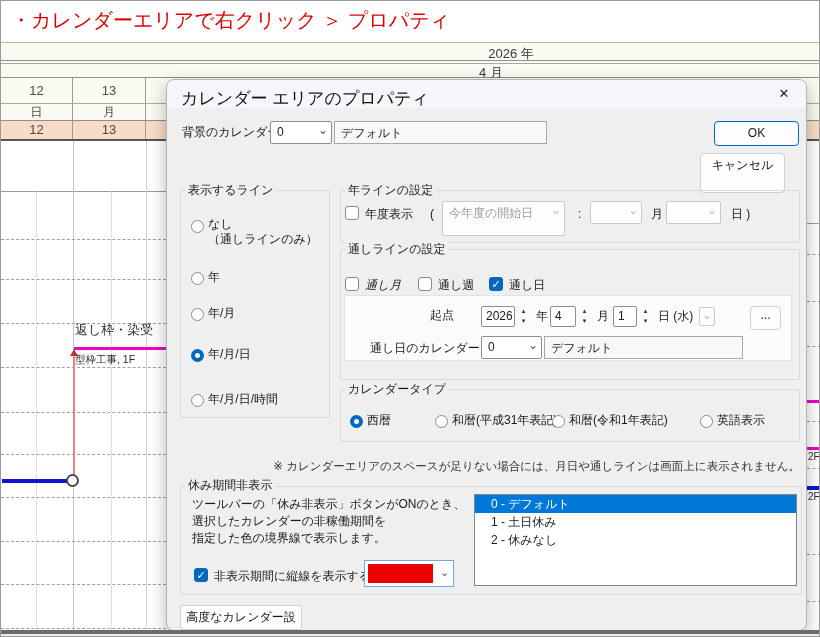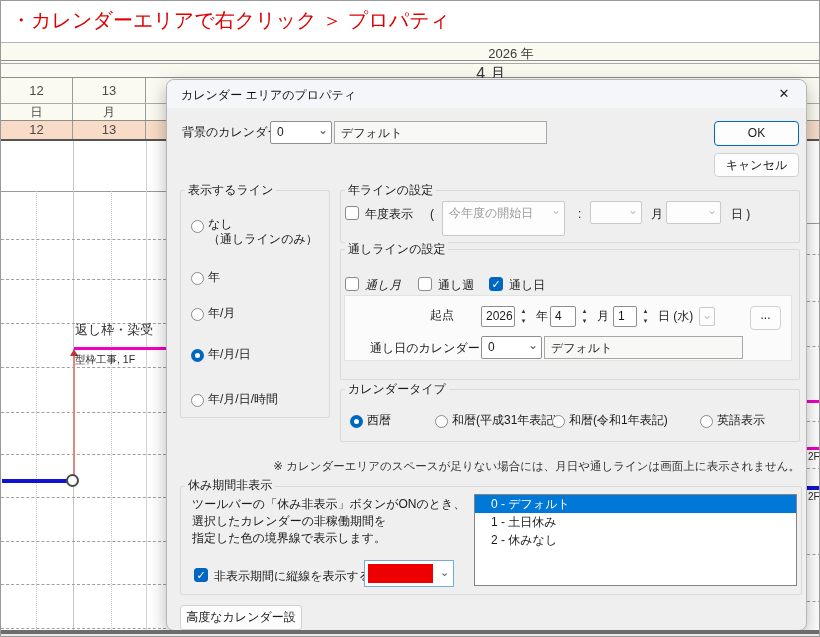--- a/index.html
+++ b/index.html
@@ -21,21 +21,21 @@
   .hline { position:absolute; left:0; }
   .dash { position:absolute; border-top:1px dashed #9f9f9f; height:0; }
   .vsolid { position:absolute; width:1px; }
   .vdot { position:absolute; width:0; border-left:1px dotted #c6c6c6; }
 
   
   #dlg { position:absolute; left:165px; top:78px; width:641px; height:552px;
          background:#efefef; border:1px solid #b5b5b5; border-radius:8px;
          box-shadow:0 6px 18px rgba(0,0,0,.28); z-index:10; }
   #dlg-titlebar { position:absolute; left:0; top:0; right:0; height:28px; background:#f4f6f9; border-radius:8px 8px 0 0; }
-  #dlg-title { position:absolute; left:14px; top:7px; font-size:12px; color:#111; }
+  #dlg-title { position:absolute; left:14px; top:7px; font-size:17px; color:#111; }
   #dlg-close { position:absolute; right:10px; top:4px; width:24px; height:20px; text-align:center; line-height:20px; font-size:13px; color:#222; border-radius:4px; cursor:pointer; }
 
   .grp { position:absolute; border:1px solid #d9d9d9; border-radius:2px; }
   .grp-label { position:absolute; font-size:12px; line-height:14px; background:#efefef; padding:0 3px; white-space:nowrap; z-index:2; }
 
   .btn { position:absolute; background:#fdfdfd; border:1px solid #d0d0d0; border-radius:4px;
          font-size:12px; text-align:center; color:#1a1a1a; cursor:pointer; }
   .btn.primary { border-color:#0067c0; }
 
   .combo { position:absolute; background:#fff; border:1px solid #8f8f8f; border-radius:2px;
@@ -81,21 +81,21 @@
 
 <div id="screen">
 
   <div id="heading" style="color: rgb(221, 0, 0);">・カレンダーエリアで右クリック ＞ プロパティ</div>
 
   <div class="calrow" style="top:41px; height:18px; border-top:1px solid #b5b5b5;">
     <div class="center-label" style="left:510px; top:2px; font-size:13px;">2026 年</div>
   </div>
   <div class="calrow" style="top:59px; height:4px; border-top:1px solid #8e8e8e; border-bottom:1px solid #a8a8a8;"></div>
   <div class="calrow" style="top:63px; height:14px; border-bottom:1px solid #8e8e8e;">
-    <div class="center-label" style="left:490px; top:0; font-size:16px;">4 月</div>
+    <div class="center-label" style="left:490px; top:0; font-size:13px;">4 月</div>
   </div>
   <div class="calrow" style="top:77px; height:26px; border-bottom:1px solid #ababab;">
     <div class="calcell" style="left:0; width:72px; line-height:25px; font-size:13px; border-right:1px solid #9a9a9a;">12</div>
     <div class="calcell" style="left:72px; width:73px; line-height:25px; font-size:13px; border-right:1px solid #9a9a9a;">13</div>
   </div>
   <div class="calrow" style="top:103px; height:17px; border-bottom:1px solid #8e8e8e;">
     <div class="calcell" style="left:0; width:72px; line-height:16px; font-size:12px; border-right:1px solid #9a9a9a;">日</div>
     <div class="calcell" style="left:72px; width:73px; line-height:16px; font-size:12px; border-right:1px solid #9a9a9a;">月</div>
   </div>
   <div class="calrow" style="top:120px; height:18px; background:#f8dcc7;">
@@ -150,21 +150,21 @@
     </div>
 
     <div class="txt" style="left:15px; top:45px;">背景のカレンダー</div>
     <div class="combo" style="left:103px; top:41px; width:62px; height:23px;">
       <span>0</span>
       <span class="chev">⌄</span>
     </div>
     <div class="field" style="left:167px; top:41px; width:213px; height:23px;">デフォルト</div>
 
     <div class="btn primary" style="left:547px; top:41px; width:85px; height:25px; line-height:23px;">OK</div>
-    <div class="btn" style="left:547px; top:73px; width:85px; height:24px; line-height:22px;">キャンセル</div>
+    <div class="btn" style="left:533px; top:73px; width:85px; height:40px; line-height:22px;">キャンセル</div>
 
     <div class="grp" style="left:13px; top:110px; width:150px; height:228px;"></div>
     <div class="grp-label" style="left:18px; top:103px;">表示するライン</div>
     <div class="radio" style="left:24px; top:140px;"></div>
     <div class="txt" style="left:41px; top:137px;">なし</div>
     <div class="txt" style="left:41px; top:152px;">（通しラインのみ）</div>
     <div class="radio" style="left:24px; top:192px;"></div>
     <div class="txt" style="left:41px; top:190px;">年</div>
     <div class="radio" style="left:24px; top:228px;"></div>
     <div class="txt" style="left:41px; top:226px;">年/月</div>

